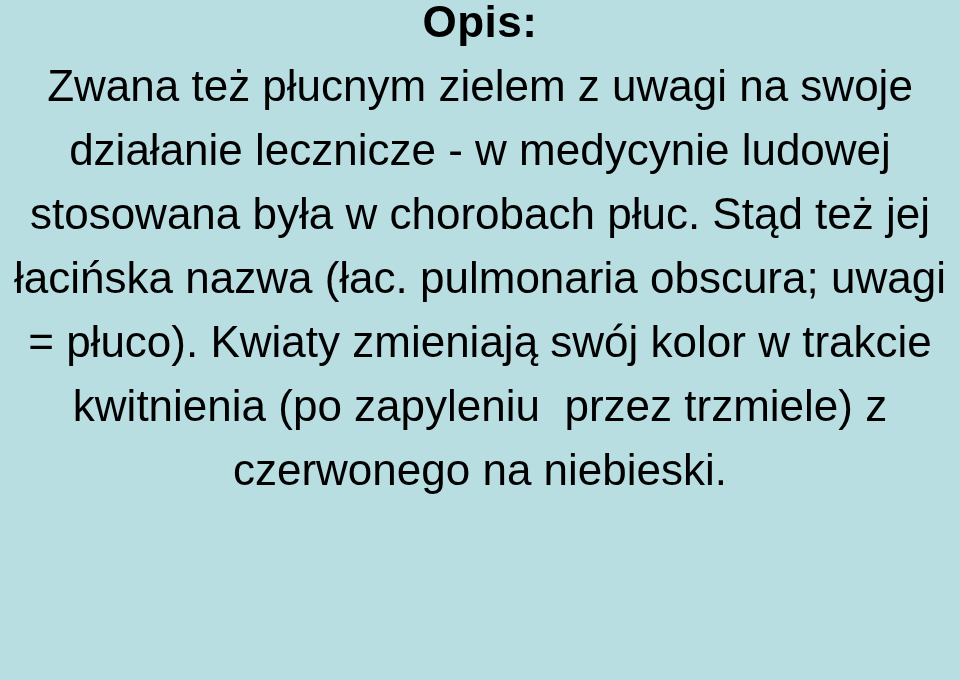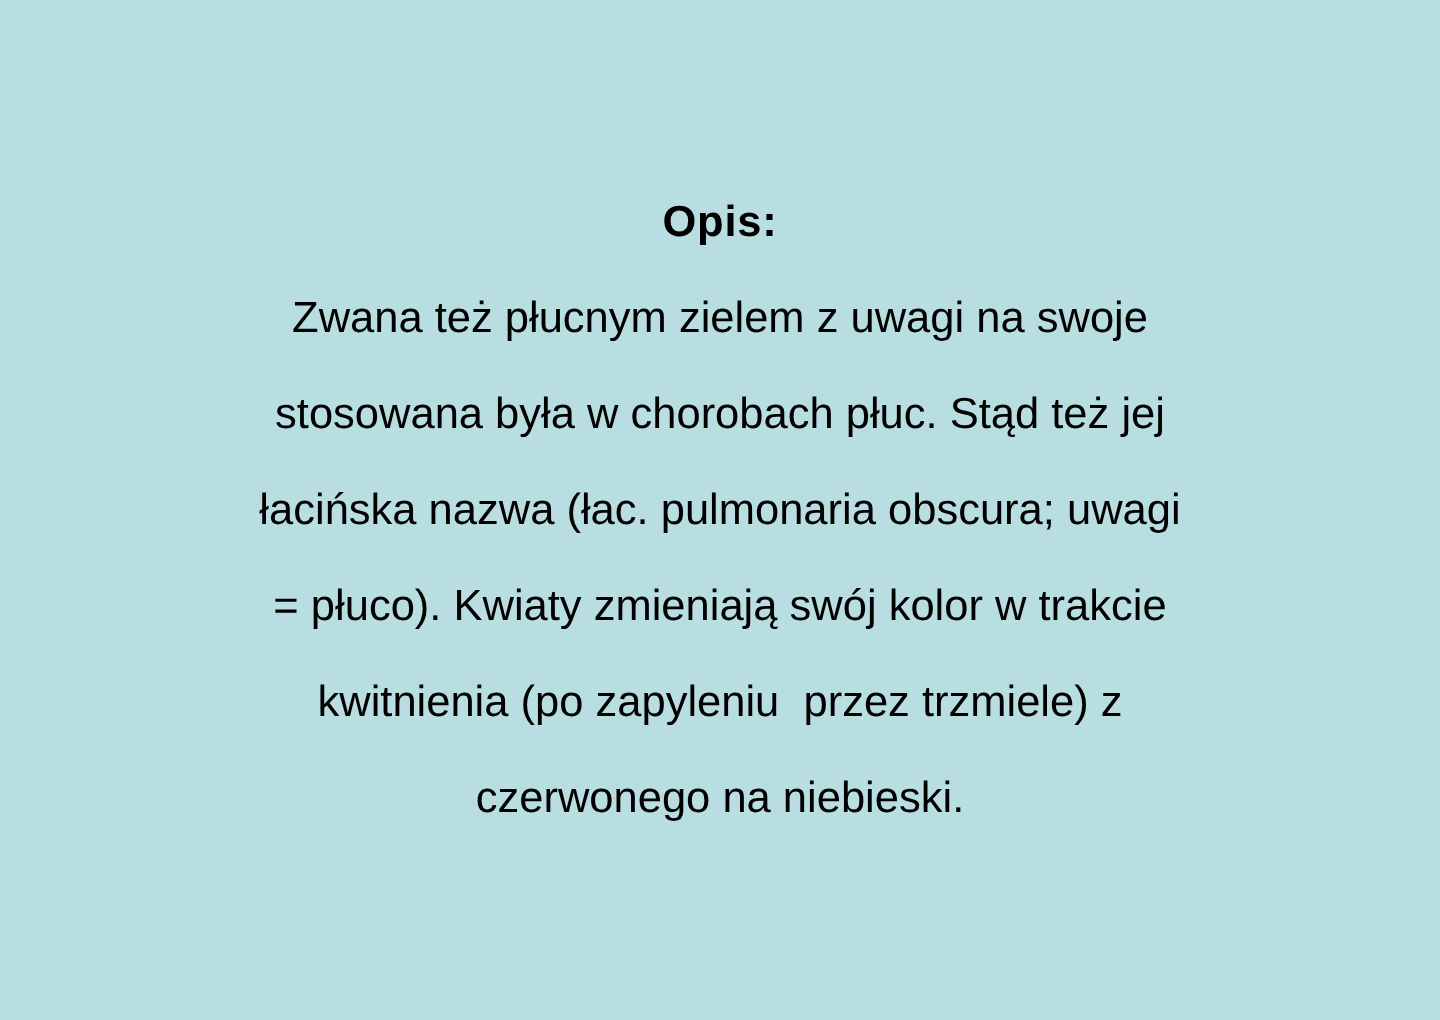--- a/index.html
+++ b/index.html
@@ -11,23 +11,22 @@
     height: 680px;
     overflow: hidden;
   }
   .slide {
     width: 960px;
     height: 680px;
     box-sizing: border-box;
     font-family: "Liberation Sans", sans-serif;
   }
   .text-block {
-    padding-top: 126px;
     text-align: center;
-    font-size: 29px;
+    font-size: 44px;
     line-height: 44px;
   }
   .slide-title {
     font-weight: bold;
     letter-spacing: 0.5px;
   }
   .body-line {
     white-space: pre;
     margin-top: 20px;
   }
@@ -35,20 +34,21 @@
   }
 </style>
 </head>
 <body>
 
 <div class="slide" style="background-color: rgb(185, 222, 226); color: rgb(0, 0, 0);">
   <div class="text-block">
     <div class="slide-title">Opis:</div>
     <div id="body-lines">
         <div class="body-line"><span class="seg-normal">Zwana też płucnym zielem z uwagi na swoje</span></div>
+        <div class="body-line"><span class="seg-normal">działanie lecznicze - w medycynie ludowej</span></div>
         <div class="body-line"><span class="seg-normal">stosowana była w chorobach płuc. Stąd też jej</span></div>
         <div class="body-line"><span class="seg-normal">łacińska nazwa (łac. </span><span class="seg-italic">pulmonaria obscura</span><span class="seg-normal">; </span><span class="seg-italic">uwagi</span></div>
         <div class="body-line"><span class="seg-normal">= płuco). Kwiaty zmieniają swój kolor w trakcie</span></div>
         <div class="body-line"><span class="seg-normal">kwitnienia (po zapyleniu  przez trzmiele) z</span></div>
         <div class="body-line"><span class="seg-normal">czerwonego na niebieski.</span></div>
       </div>
   </div>
 </div>
 
 </body></html>

